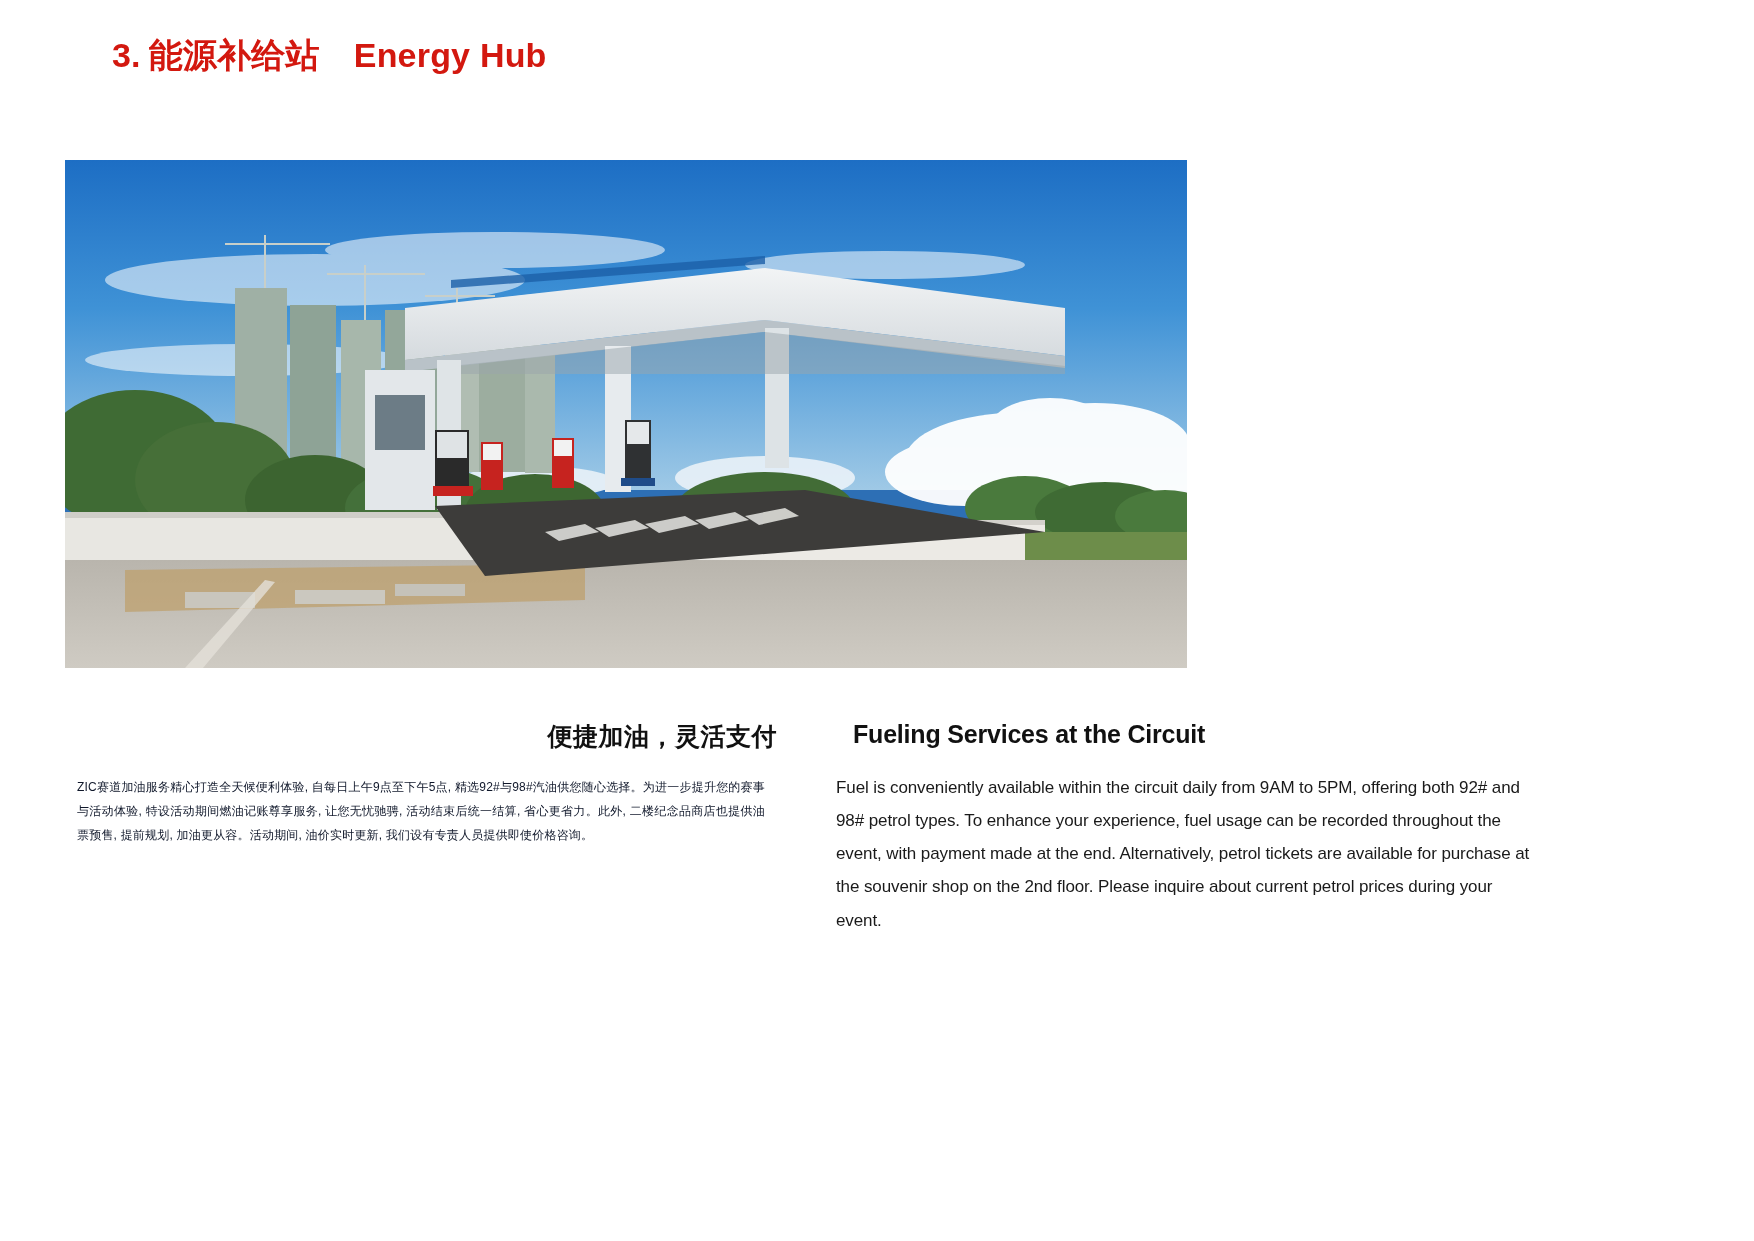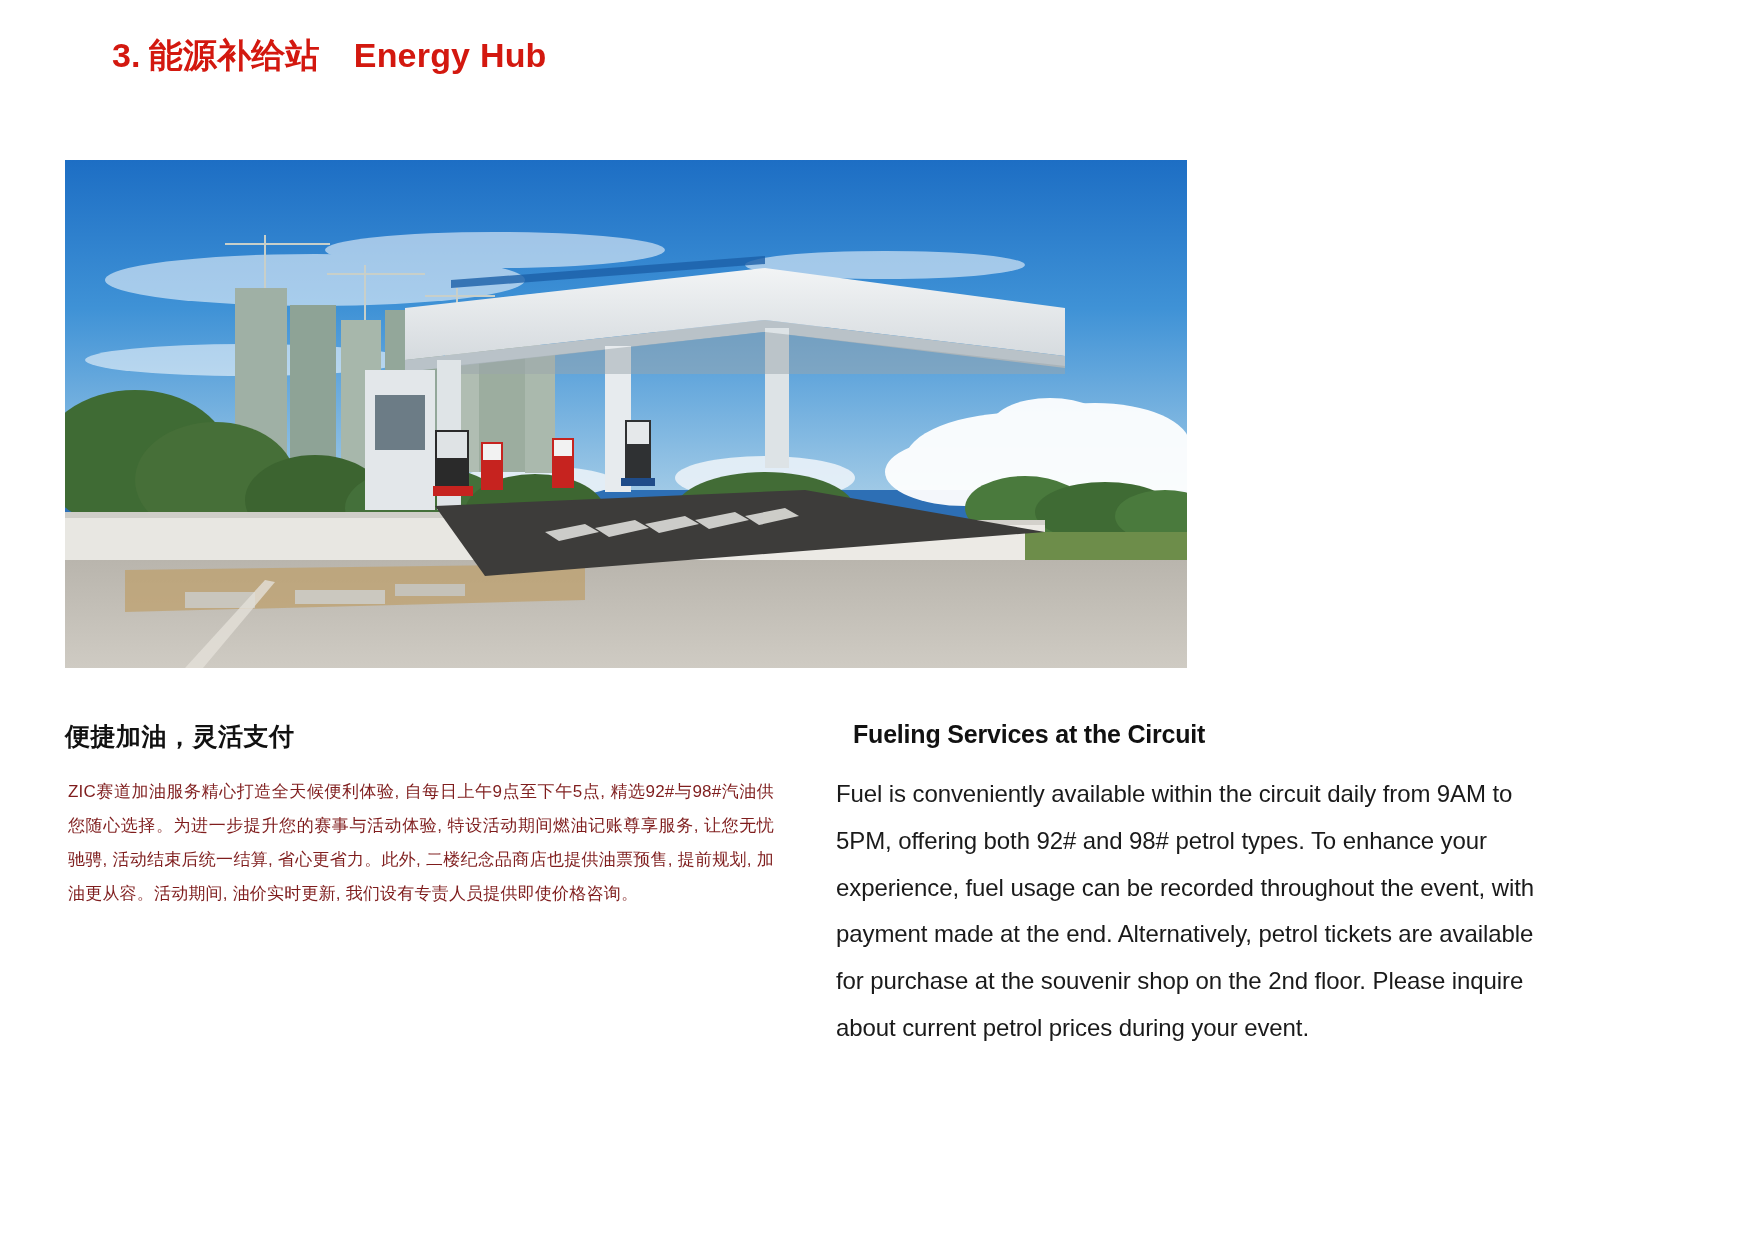--- a/index.html
+++ b/index.html
@@ -69,38 +69,39 @@
   .col-right {
     left: 836px;
     width: 700px;
   }
   .sub-title-cn {
     font-size: 25px;
     font-weight: bold;
     color: #111111;
     margin: 0 0 22px 0;
     letter-spacing: 0.5px;
+    text-align: right;
   }
   .sub-title-en {
     font-size: 25px;
     font-weight: bold;
     color: #111111;
     margin: 0 0 22px 17px;
     letter-spacing: -0.2px;
   }
   .body-cn {
-    font-size: 17px;
+    font-size: 12px;
     line-height: 2.0;
-    color: #7f1d1d;
-    margin: 3px;
+    color: #0f172a;
+    margin: 12px;
     text-align: justify;
     letter-spacing: 0.2px;
   }
   .body-en {
-    font-size: 24px;
+    font-size: 17px;
     line-height: 1.95;
     color: #1a1a1a;
     margin: 0;
     letter-spacing: -0.1px;
   }
 </style>
 </head>
 <body>
 
 <div class="page">

